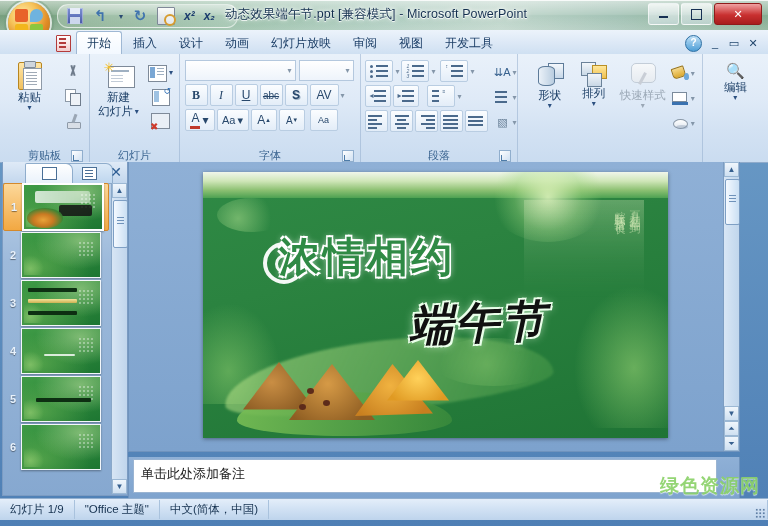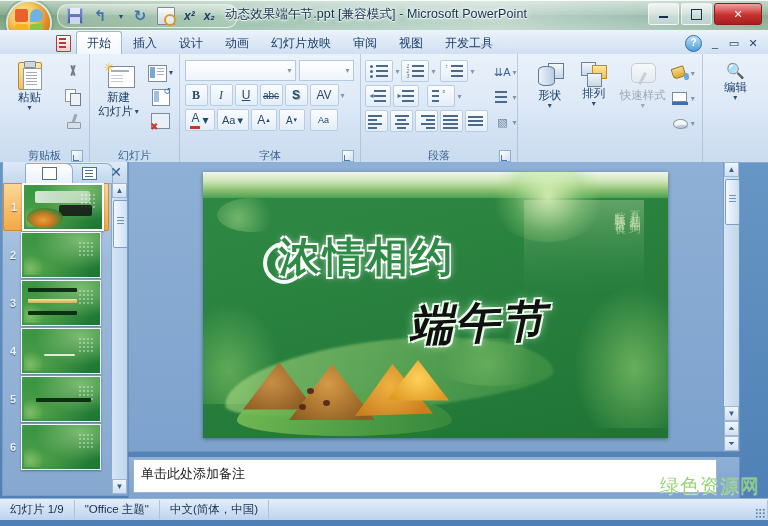--- a/index.html
+++ b/index.html
@@ -392,21 +392,21 @@
   .zslider{position:relative;width:66px;height:14px;display:flex;align-items:center;cursor:pointer;}
   .zslider:before{content:"";position:absolute;left:0;right:0;top:6px;height:2px;background:#8ba7c7;}
   .zhandle{position:absolute;left:20px;top:0;width:7px;height:13px;border:1px solid #6d8cb0;border-radius:2px 2px 4px 4px;
     background:linear-gradient(180deg,#fdfefe,#d2e0f0);}
   .fitbtn{width:15px;height:14px;border:1px solid #7f9cc0;border-radius:2px;background:linear-gradient(180deg,#fbfdff,#d9e6f5);
     display:flex;align-items:center;justify-content:center;cursor:pointer;position:relative;}
   .fitbtn:before{content:"";position:absolute;left:3px;top:3px;width:8px;height:7px;border:1px solid #3f7a3f;background:#c8e6b8;}
   .zoomval{min-width:30px;text-align:right;}
 
   
-  .wm{position:absolute;right:8px;bottom:27px;font-size:19px;font-weight:normal;color:#8cd26a;
+  .wm{position:absolute;right:8px;bottom:27px;font-size:19px;font-weight:bold;color:#8cd26a;
     text-shadow:0 1px 1px rgba(255,255,255,.75);letter-spacing:1px;pointer-events:none;opacity:.92;}
   .wm2{position:absolute;right:28px;bottom:9px;font-size:14px;font-weight:bold;color:#8cd26a;
     letter-spacing:.5px;pointer-events:none;opacity:.85;}
 
   .grip{position:absolute;right:3px;bottom:8px;width:10px;height:10px;
     background-image:radial-gradient(rgba(60,95,140,.75) 40%,transparent 42%);background-size:3.5px 3.5px;}
 </style>
 </head>
 <body>
 

